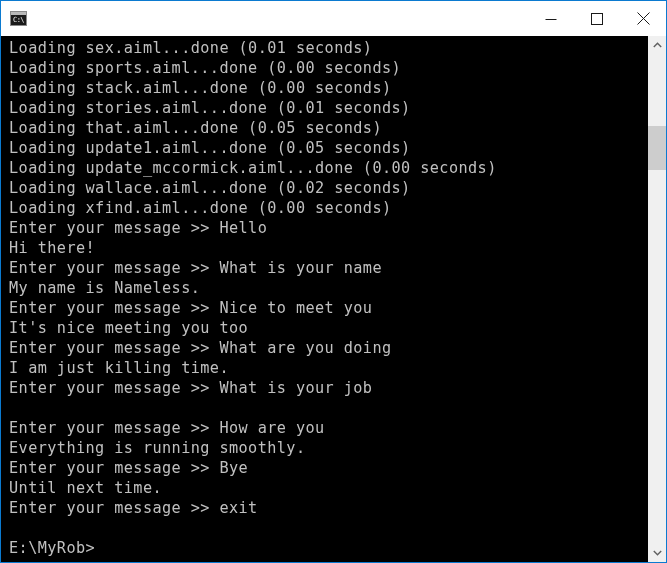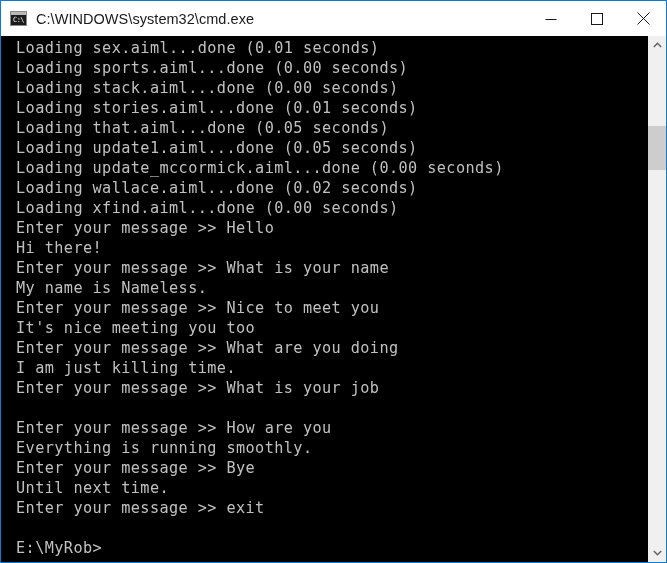--- a/index.html
+++ b/index.html
@@ -101,21 +101,21 @@
     position: relative;
   }
 
   #console-text {
     flex: 1 1 auto;
     background: #000000;
     color: #c0c0c0;
     font-family: "DejaVu Sans Mono", "Liberation Mono", monospace;
     font-size: 15.2px;
     line-height: 20px;
-    padding: 2px 0 0 15px;
+    padding: 2px 0 0 8px;
     margin: 0;
     white-space: pre;
     overflow: hidden;
     letter-spacing: 0.42px;
     box-sizing: border-box;
   }
 
   
   #scrollbar {
     flex: 0 0 18px;
@@ -153,21 +153,20 @@
 </head>
 <body>
 
 <div id="window">
 
   <div id="titlebar">
     <div id="app-icon">
       <div class="bar"></div>
       <div class="glyph">C:\</div>
     </div>
-    <div id="title-text">C:\WINDOWS\system32\cmd.exe</div>
 
     <div id="window-controls">
       <button class="winbtn">
         <svg width="12" height="12" viewBox="0 0 12 12">
           <line x1="0.5" y1="6.5" x2="11.5" y2="6.5" stroke="#1a1a1a" stroke-width="1"></line>
         </svg>
       </button>
       <button class="winbtn">
         <svg width="12" height="12" viewBox="0 0 12 12">
           <rect x="0.5" y="0.5" width="11" height="11" fill="none" stroke="#1a1a1a" stroke-width="1"></rect>

